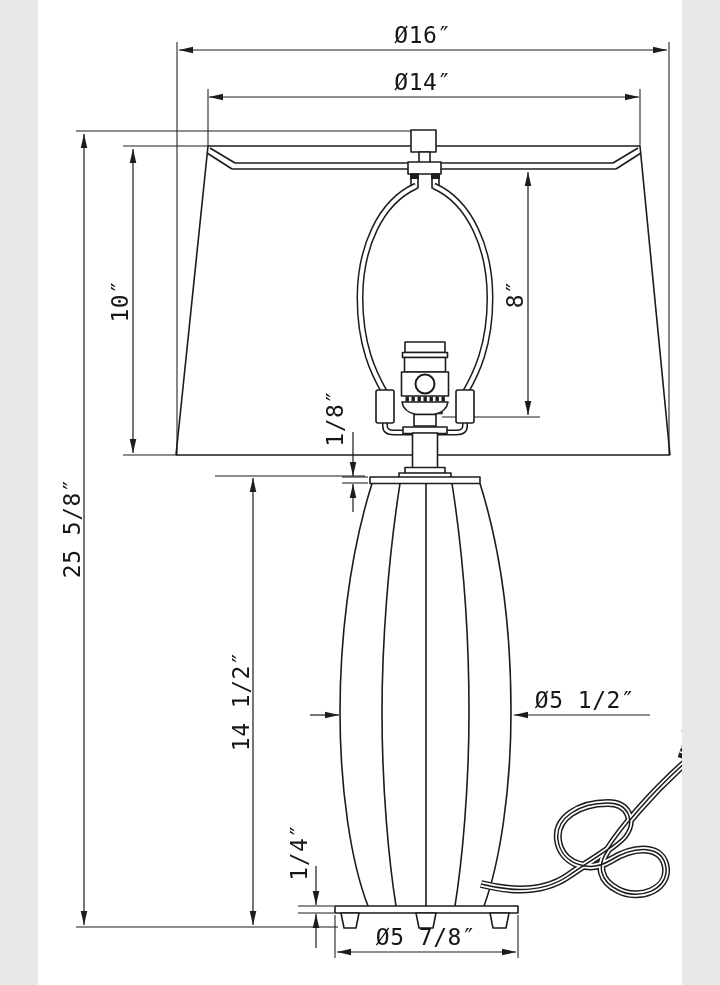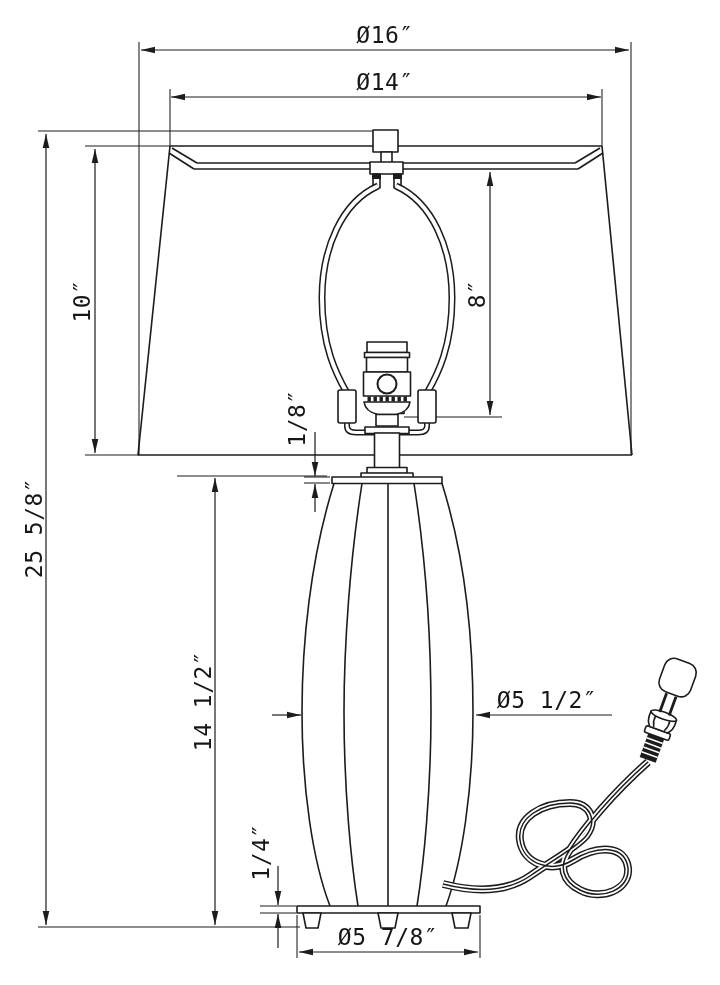--- a/index.html
+++ b/index.html
@@ -1,17 +1,17 @@
 <!DOCTYPE html>
 <html><head>
 <meta charset="utf-8">
 <style>
   html,body{margin:0;padding:0;background:#e8e8e8;}
   .stage{
-    width:720px;height:985px;background:#ffffff;position:relative;
+    width:644px;height:985px;background:#ffffff;position:relative;
     margin:0 auto;overflow:hidden;
     font-family:"DejaVu Sans Mono","Liberation Mono",monospace;
   }
   svg{display:block}
   .dim{stroke:#1c1c1c;stroke-width:1.2;fill:none}
   .ext{stroke:#1c1c1c;stroke-width:1.05;fill:none}
   .ln{stroke:#1c1c1c;stroke-width:1.6;fill:none;stroke-linejoin:round}
   .wh{fill:#ffffff;stroke:#1c1c1c;stroke-width:1.6;stroke-linejoin:round}
   .blk{fill:#1c1c1c;stroke:none}
   .w7{stroke:#1c1c1c;stroke-width:7;fill:none}

